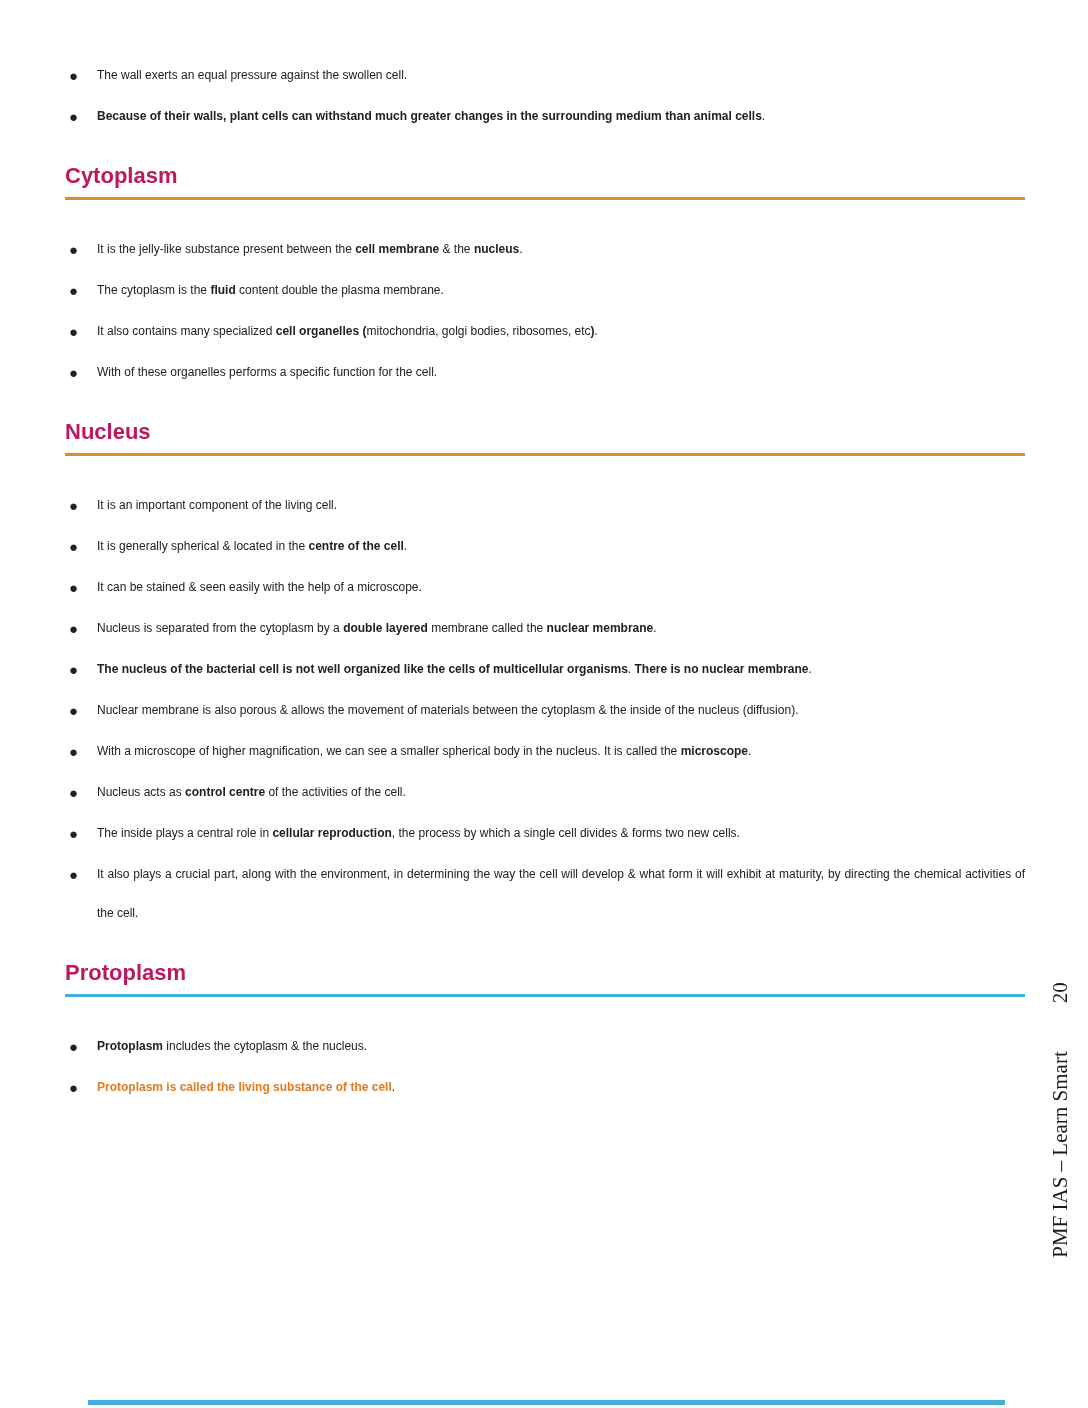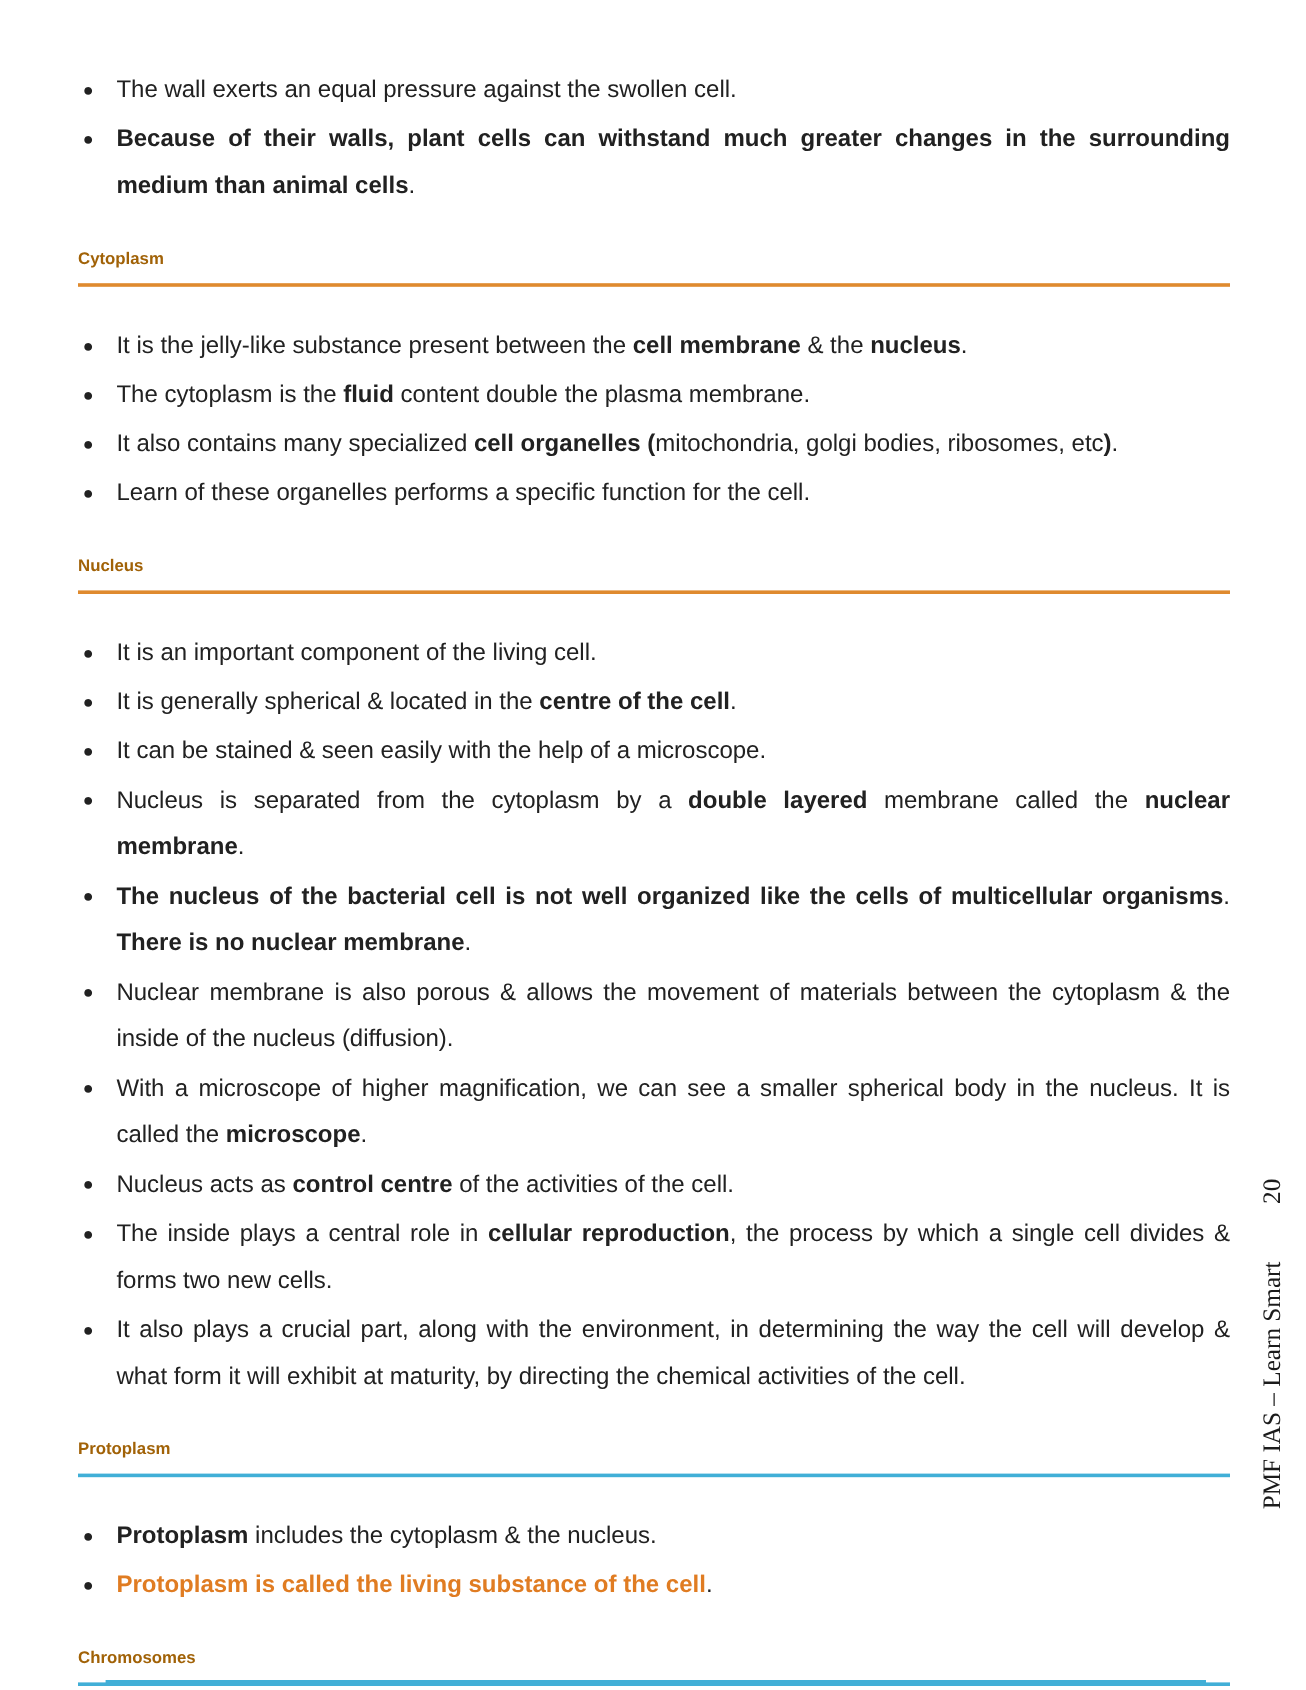--- a/index.html
+++ b/index.html
@@ -22,29 +22,29 @@
     margin-bottom:2px;
   }
   .marker {
     flex:0 0 28px;
     padding-left:4px;
     font-size:15px;
     line-height:39px;
   }
   .btext {
     flex:1;
-    font-size:20px;
+    font-size:12px;
     line-height:39px;
     text-align:justify;
   }
   .btext .bold { font-weight:bold; }
   .heading {
-    font-size:14px;
+    font-size:22px;
     font-weight:bold;
-    color:#a16207;
+    color:#be185d;
     line-height:26px;
     padding-bottom:8px;
     margin-top:27px;
     margin-bottom:30px;
     border-bottom:3.5px solid #000;
   }
   .rule-orange { border-bottom-color:var(--orange,#df8a2e); }
   .rule-cyan   { border-bottom-color:var(--cyan,#41afd7); }
   .orange-run  { color:var(--orange-text,#e07c22); font-weight:bold; }
   .side-strip {
@@ -86,21 +86,21 @@
     <div class="bullet">
       <span class="marker">●</span>
       <span class="btext"><span>The cytoplasm is the </span><span class="bold">fluid</span><span> content double the plasma membrane.</span></span>
     </div>
     <div class="bullet">
       <span class="marker">●</span>
       <span class="btext"><span>It also contains many specialized </span><span class="bold">cell organelles (</span><span>mitochondria, golgi bodies, ribosomes, etc</span><span class="bold">)</span><span>.</span></span>
     </div>
     <div class="bullet">
       <span class="marker">●</span>
-      <span class="btext"><span>Learn of these organelles performs a specific function for the cell.</span></span>
+      <span class="btext"><span>With of these organelles performs a specific function for the cell.</span></span>
     </div>
     <div class="heading rule-orange">Nucleus</div>
     <div class="bullet">
       <span class="marker">●</span>
       <span class="btext"><span>It is an important component of the living cell.</span></span>
     </div>
     <div class="bullet">
       <span class="marker">●</span>
       <span class="btext"><span>It is generally spherical &amp; located in the </span><span class="bold">centre of the cell</span><span>.</span></span>
     </div>
@@ -138,20 +138,19 @@
     </div>
     <div class="heading rule-cyan">Protoplasm</div>
     <div class="bullet">
       <span class="marker">●</span>
       <span class="btext"><span class="bold">Protoplasm</span><span> includes the cytoplasm &amp; the nucleus.</span></span>
     </div>
     <div class="bullet">
       <span class="marker">●</span>
       <span class="btext"><span class="bold orange-run">Protoplasm is called the living substance of the cell</span><span>.</span></span>
     </div>
-    <div class="heading rule-cyan">Chromosomes</div>
   </div>
 
 <div class="side-strip">
   <span>PMF IAS – Learn Smart</span><span class="pageno">20</span>
 </div>
 
 <div class="bottom-rule"></div>
 
 </body></html>

